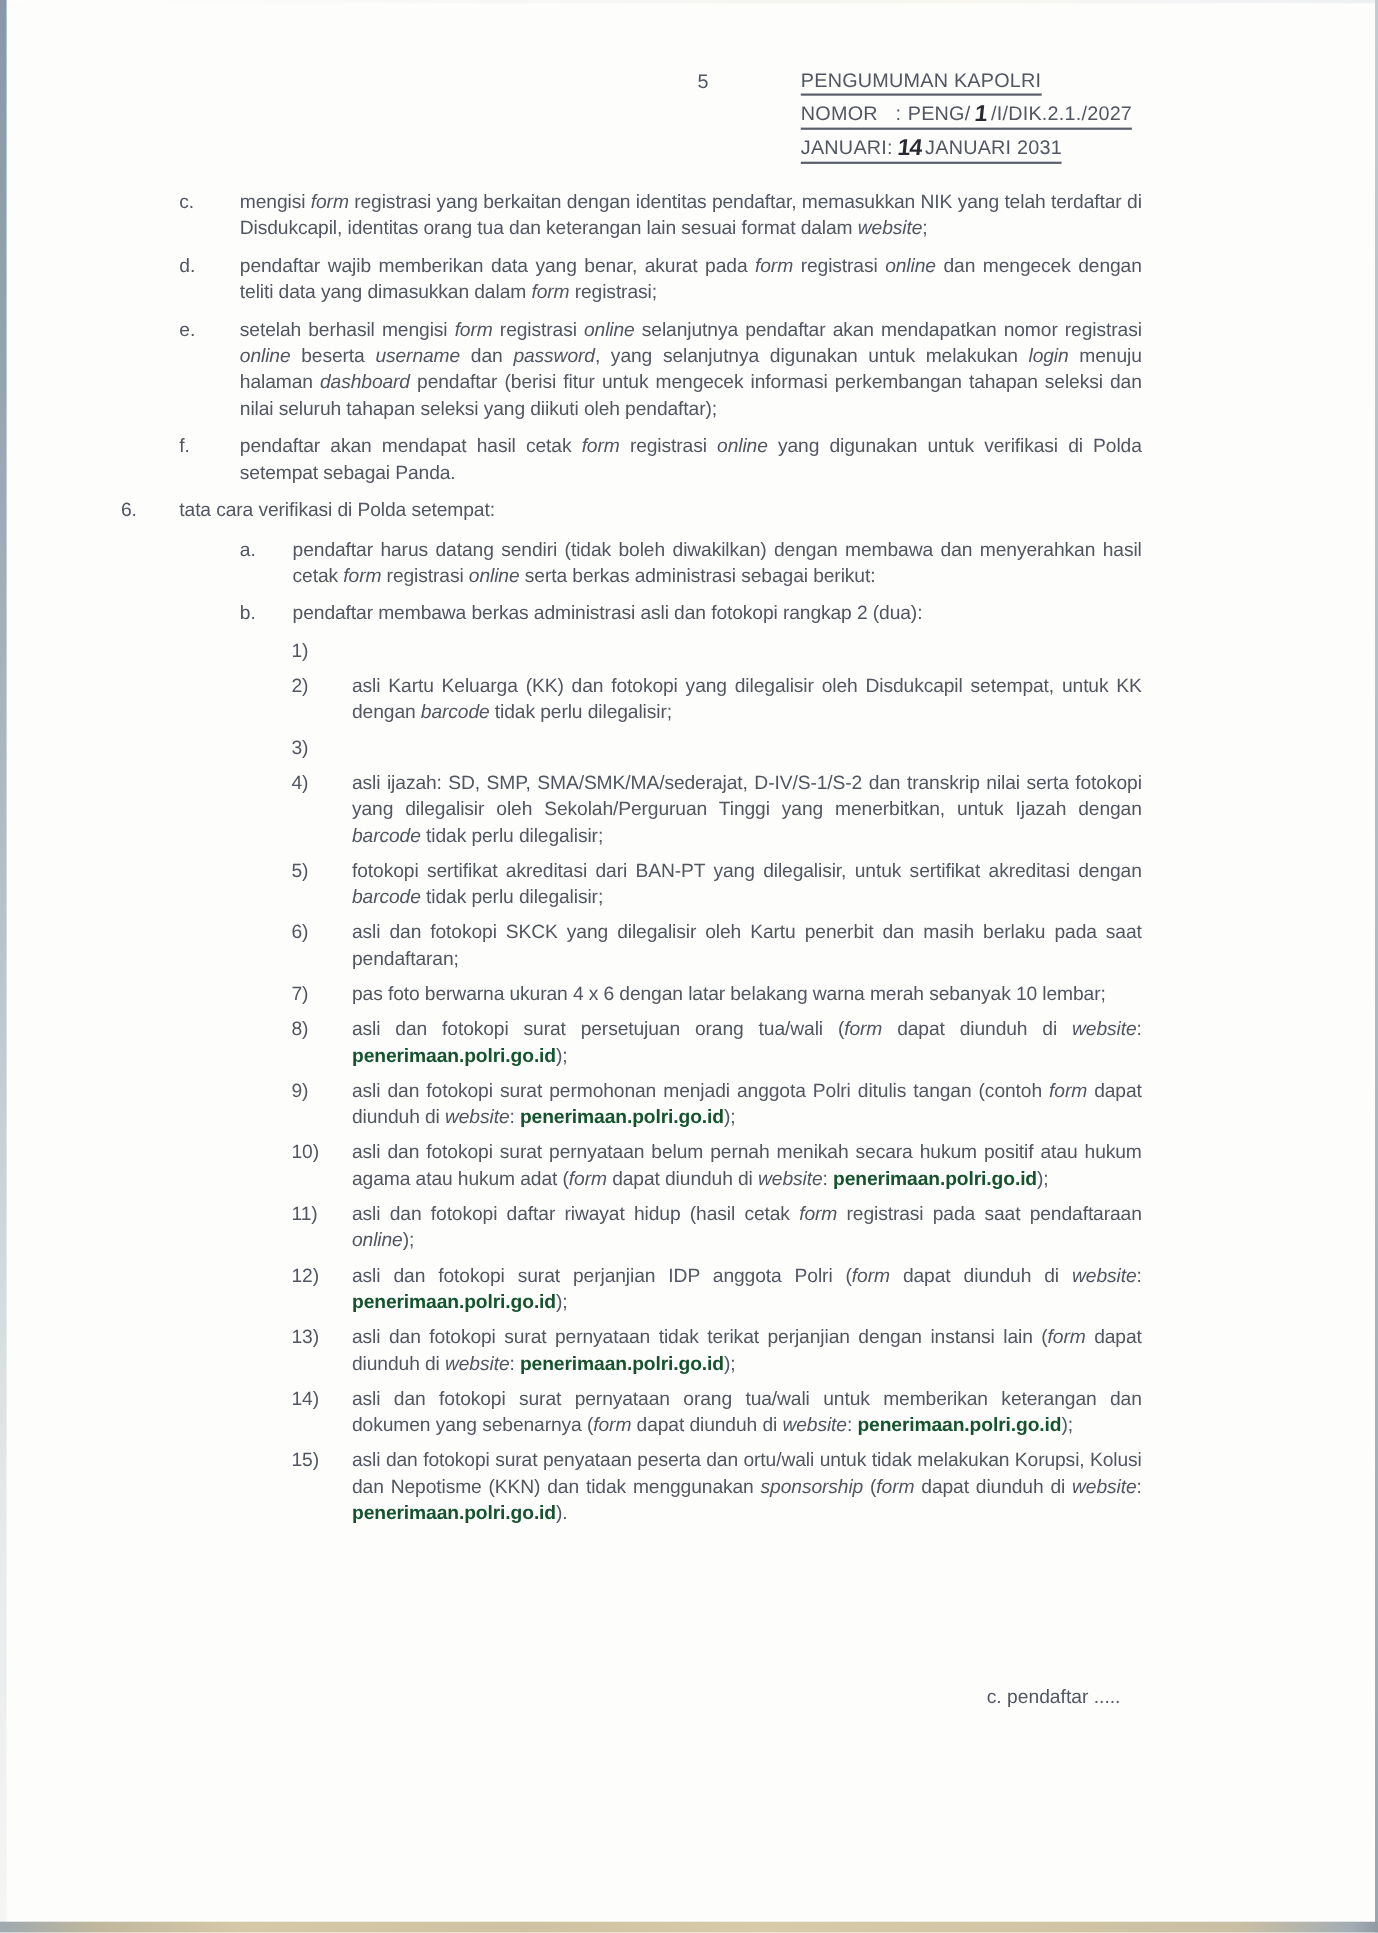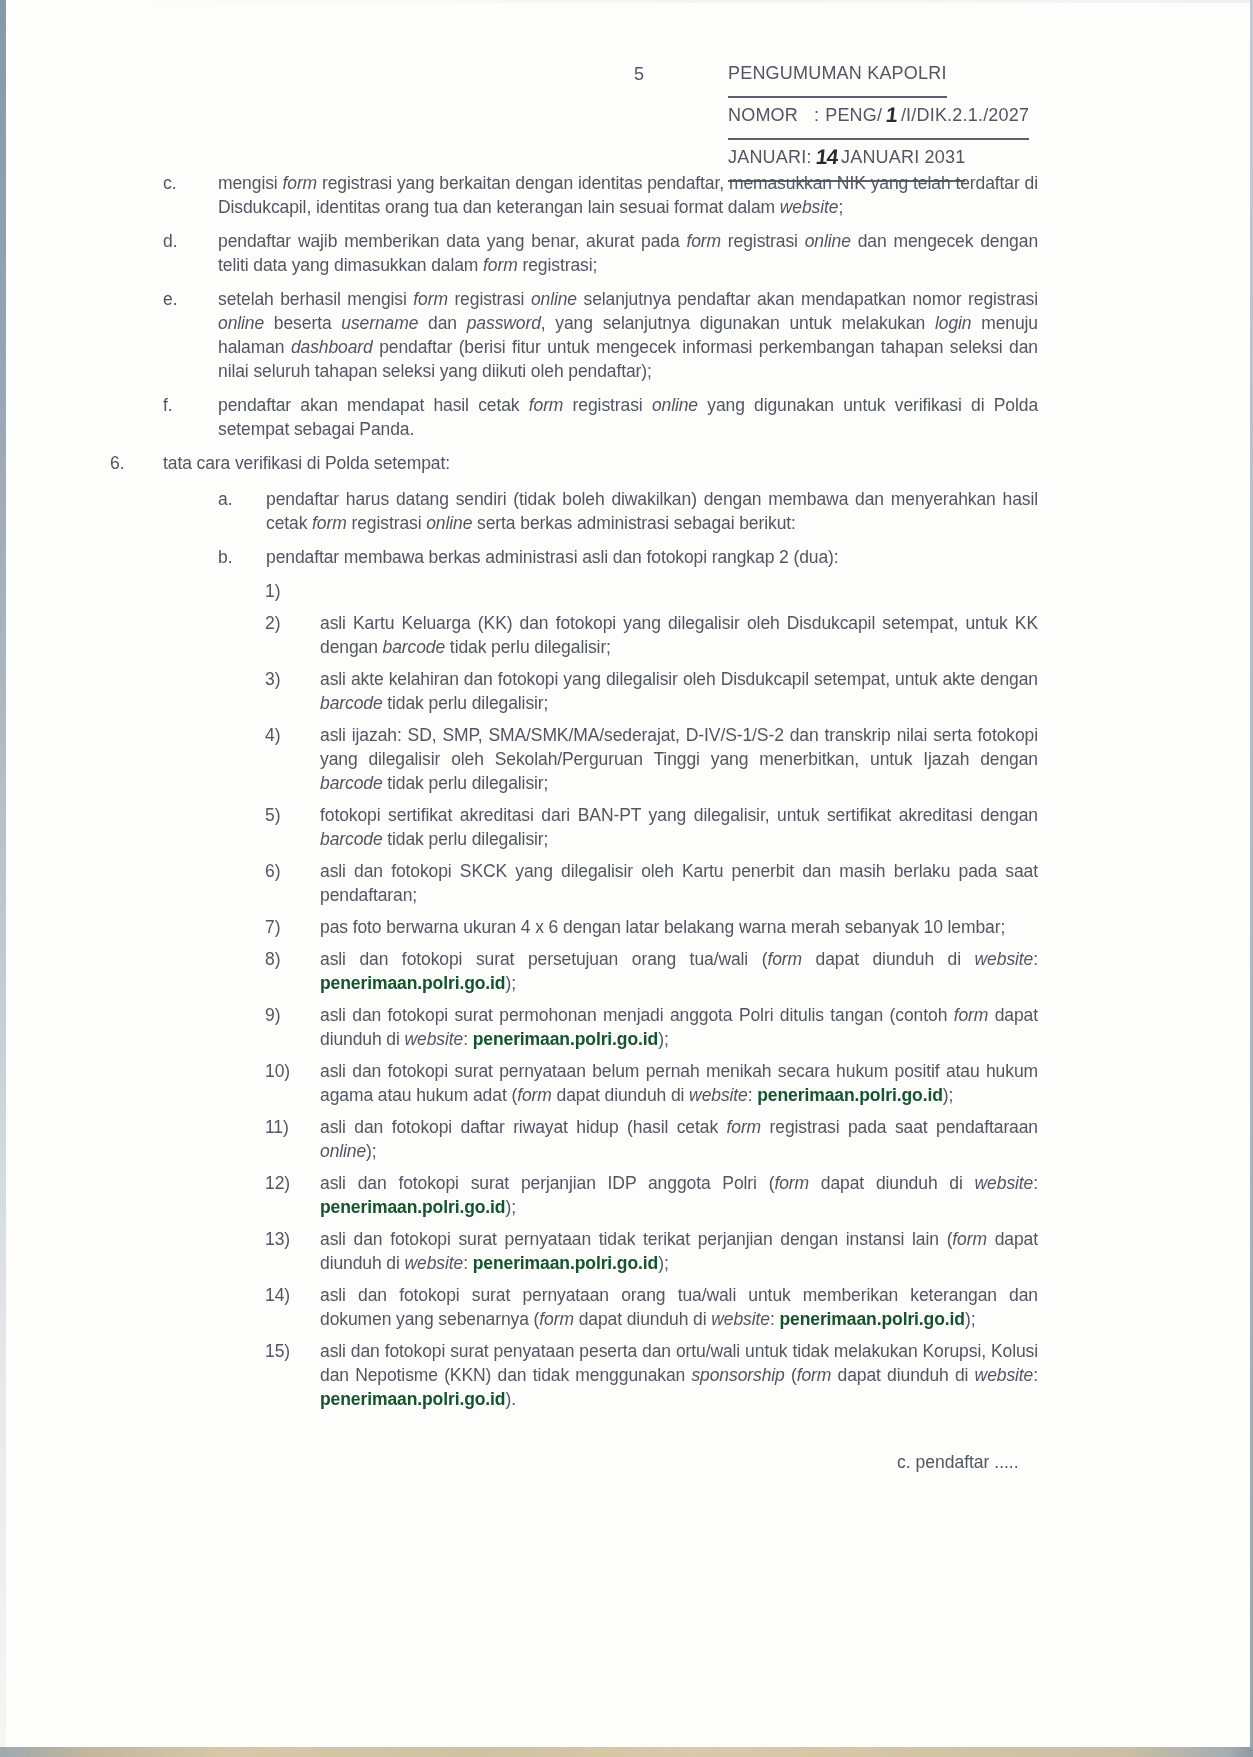--- a/index.html
+++ b/index.html
@@ -17,39 +17,39 @@
   .edge-right{position:absolute;right:0;top:0;width:3px;height:100%;
     background:linear-gradient(180deg,#c3cad0 0%,#b2bbc2 50%,#9aa5ad 100%);}
   .edge-bottom{position:absolute;left:0;bottom:0;width:100%;height:10px;
     background:linear-gradient(90deg,#9fa9b0 0%,#c0b79d 7%,#d6c9a8 18%,#cfc2a2 38%,#d8cbaa 55%,#d2c5a5 75%,#c9bfa4 90%,#a4adb3 98%,#8f99a1 100%);}
   .edge-top{position:absolute;left:0;top:0;width:100%;height:3px;opacity:.5;
     background:linear-gradient(90deg,#ffffff 0%,#eef2ee 45%,#e9efe4 55%,#f2efe2 70%,#e9ecee 85%,#dfe4e7 100%);}
 
   
   .pageno{position:absolute;left:634px;top:64px;font-size:18px;}
   .hdr{position:absolute;left:728px;top:63px;font-size:18px;letter-spacing:.2px;}
-  .hline{display:table;white-space:nowrap;border-bottom:2px solid #5a5f6a;padding-bottom:12px;margin-bottom:4px;}
+  .hline{display:table;white-space:nowrap;border-bottom:2px solid #5a5f6a;padding-bottom:1px;margin-bottom:4px;}
   .hsep{display:inline-block;margin:0 6px 0 16px;}
   .hand{display:inline-block;font-weight:700;font-size:21px;color:#272a30;
     transform:skewX(-6deg);letter-spacing:-1px;margin:0 4px;position:relative;top:1px;}
 
   
   .body{position:absolute;left:110px;top:171px;width:928px;font-size:17.5px;line-height:24px;letter-spacing:-0.1px;}
   .row{display:flex;margin-bottom:10px;}
   .mk{flex:0 0 auto;}
   .tx{flex:1 1 auto;text-align:justify;}
   .lvl-cf{padding-left:53px;}   .lvl-cf  .mk{width:55px;}
   .lvl-top{padding-left:0;margin-top:4px;margin-bottom:12px;} .lvl-top .mk{width:53px;}
   .lvl-ab{padding-left:108px;}  .lvl-ab  .mk{width:48px;}
   .lvl-num{padding-left:155px;margin-bottom:8px;} .lvl-num .mk{width:55px;}
   .tx i{font-style:italic;margin-top:40px;}
   .tx b.url{font-weight:700;white-space:nowrap;color:#14532d;}
 
   
-  .footer{position:absolute;left:897px;top:1452px;font-size:17.5px;}
+  .footer{position:absolute;left:897px;top:1532px;font-size:17.5px;}
 </style>
 </head>
 <body>
 
 <div class="scan">
 
   <div class="edge-top"></div>
   <div class="edge-left"></div>
   <div class="edge-right"></div>
   <div class="edge-bottom"></div>
@@ -103,21 +103,20 @@
   </div>
       <div class="row lvl-num">
     <span class="mk">1)</span>
   </div>
       <div class="row lvl-num">
     <span class="mk">2)</span>
     <span class="tx">asli Kartu Keluarga (KK) dan fotokopi yang dilegalisir oleh Disdukcapil setempat, untuk KK dengan <i>barcode</i> tidak perlu dilegalisir;</span>
   </div>
       <div class="row lvl-num">
     <span class="mk">3)</span>
-    <span class="tx">asli akte kelahiran dan fotokopi yang dilegalisir oleh Disdukcapil setempat, untuk akte dengan <i>barcode</i> tidak perlu dilegalisir;</span>
   </div>
       <div class="row lvl-num">
     <span class="mk">4)</span>
     <span class="tx">asli ijazah: SD, SMP, SMA/SMK/MA/sederajat, D-IV/S-1/S-2 dan transkrip nilai serta fotokopi yang dilegalisir oleh Sekolah/Perguruan Tinggi yang menerbitkan, untuk Ijazah dengan <i>barcode</i> tidak perlu dilegalisir;</span>
   </div>
       <div class="row lvl-num">
     <span class="mk">5)</span>
     <span class="tx">fotokopi sertifikat akreditasi dari BAN-PT yang dilegalisir, untuk sertifikat akreditasi dengan <i>barcode</i> tidak perlu dilegalisir;</span>
   </div>
       <div class="row lvl-num">

